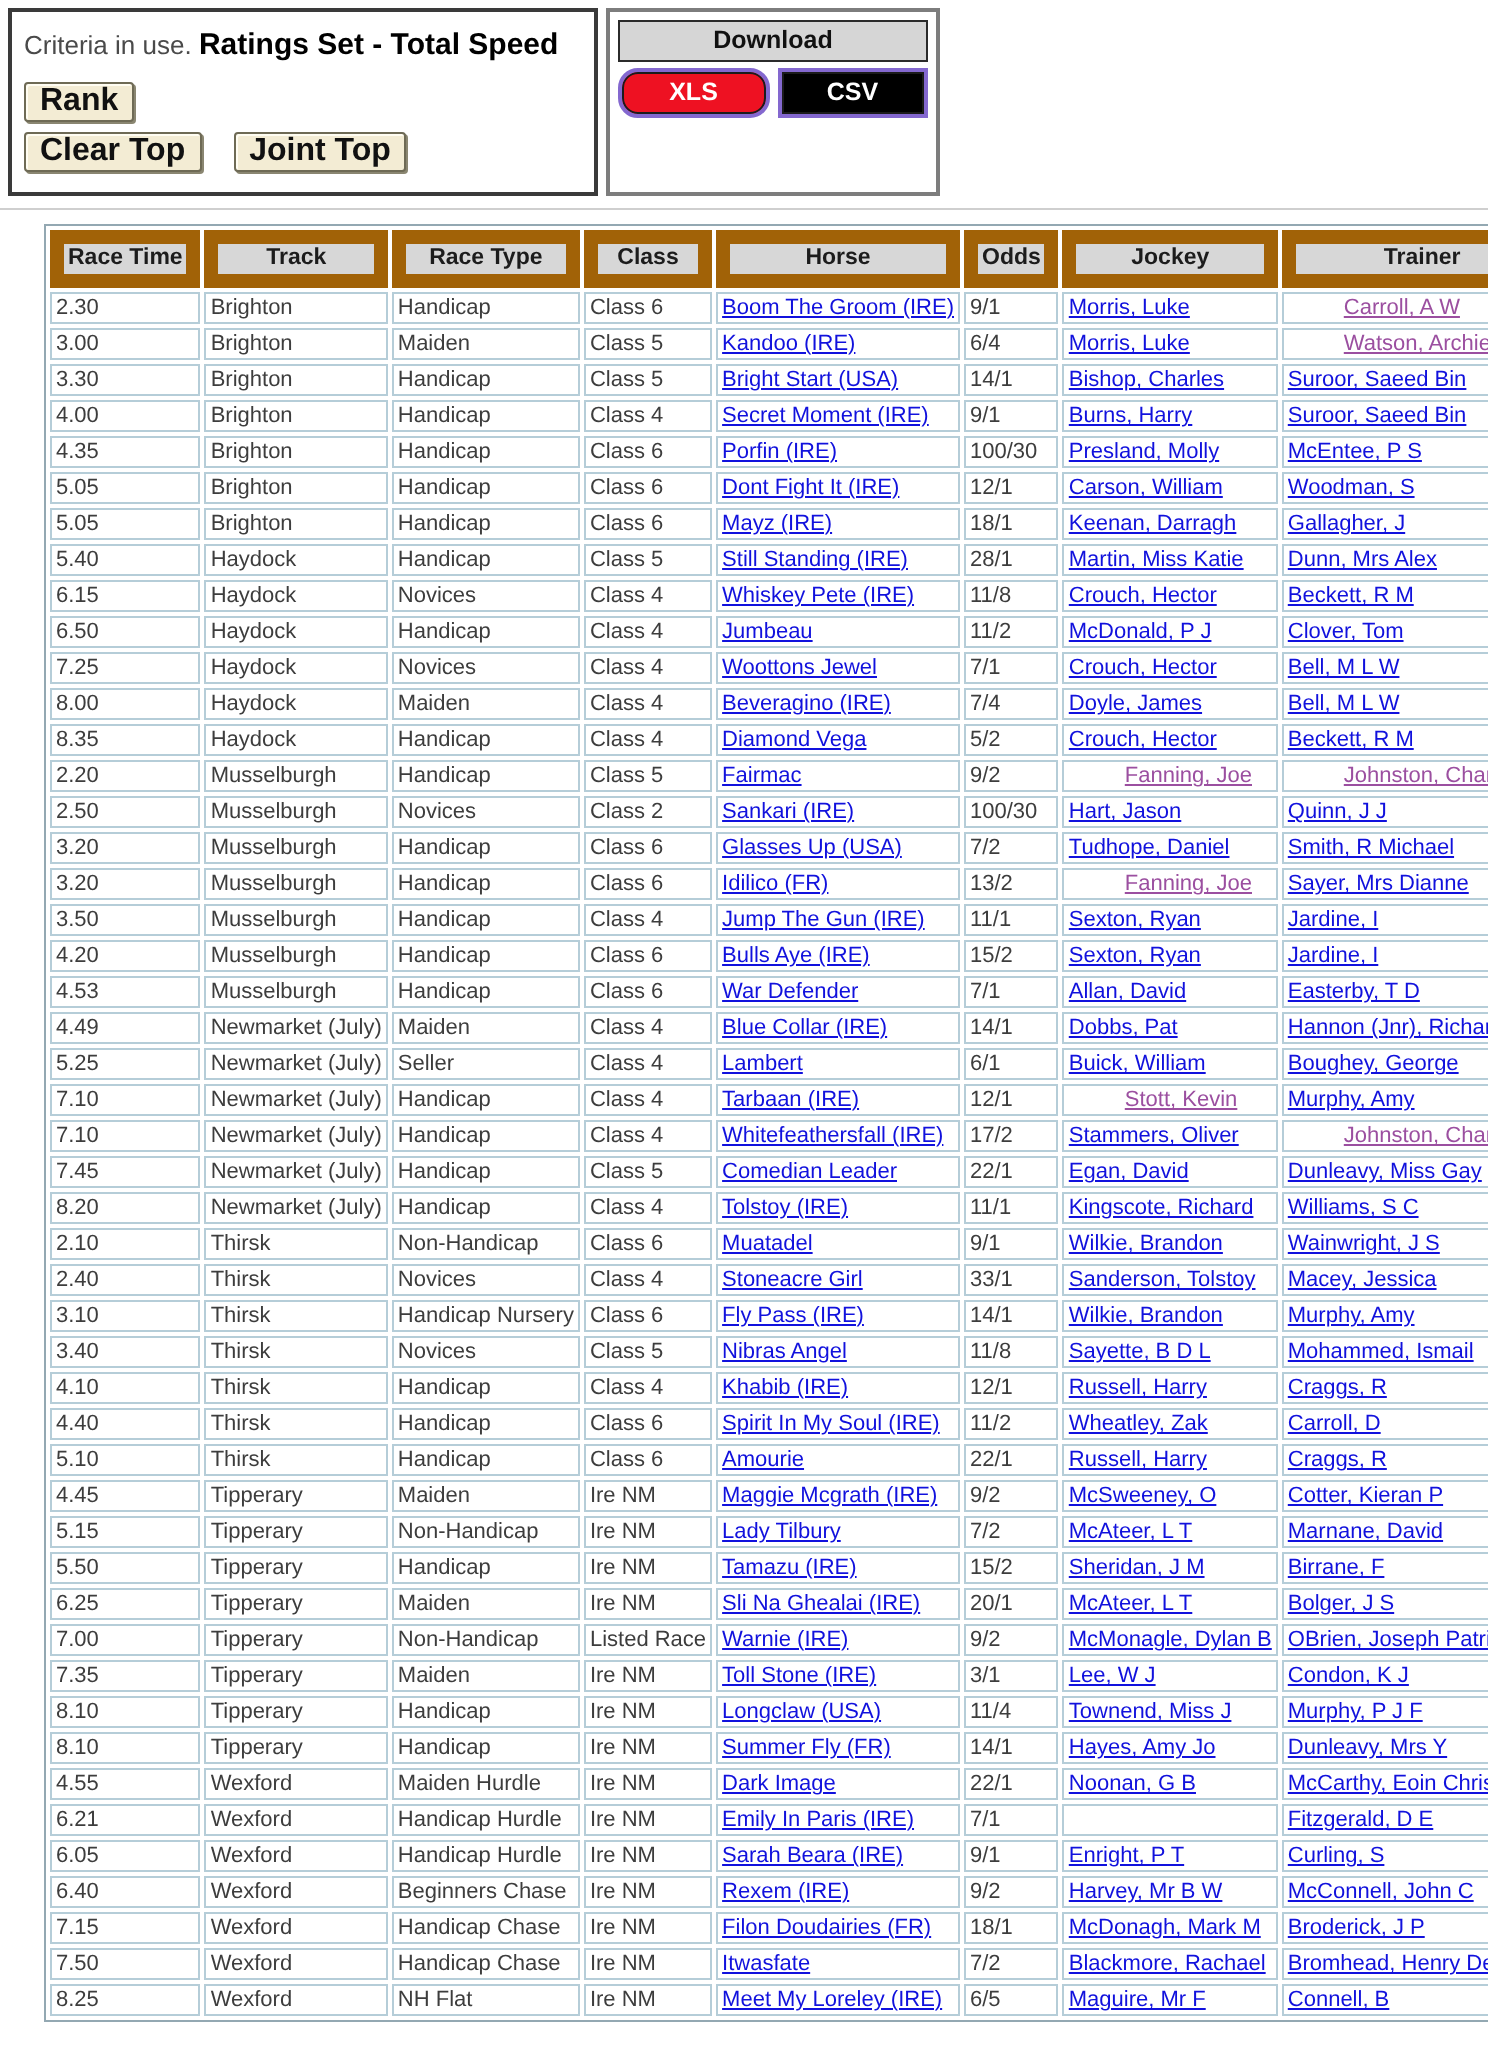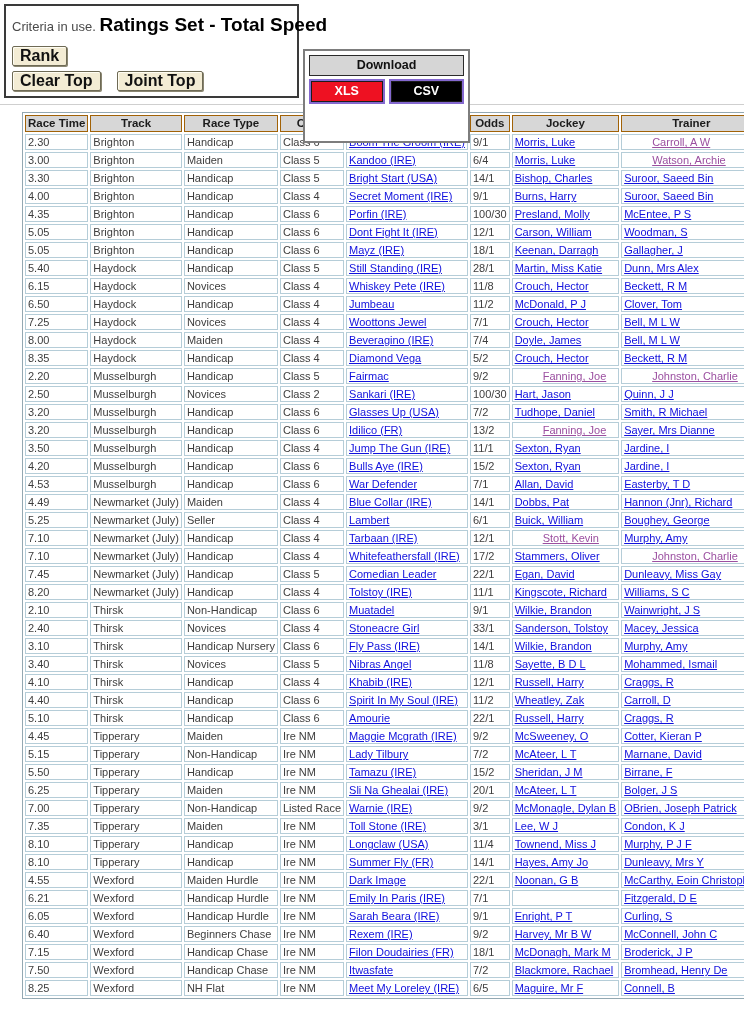--- a/index.html
+++ b/index.html
@@ -9,35 +9,34 @@
     -webkit-font-smoothing:antialiased;
   }
   
   .topbar{position:relative;height:100px;}
   .criteria-box{
     position:absolute;left:4px;top:4px;width:295px;height:94px;
     border:2px solid #3a3a3a;background:#fff;box-sizing:border-box;
     padding:8px 6px 0 6px;
   }
   .criteria-line{font-size:13px;color:#4a4a4a;white-space:nowrap;}
-  .criteria-line b{color:#000;font-size:19px;}
+  .criteria-line b{color:#000;font-size:15px;}
   .btn{
     display:inline-block;background:#f3ecd4;color:#111;
     border:1px solid #6e6a55;box-shadow:1px 1px 0 #8a8671, inset 1px 1px 0 #fffdf2;
     font-weight:bold;font-size:16px;padding:2px 7px 3px 7px;border-radius:2px;
     cursor:pointer;line-height:13px;
   }
   .btn-row1{margin-top:10px;}
   .btn-row2{margin-top:5px;}
   .btn + .btn{margin-left:16px;}
   .download-box{
     position:absolute;left:303px;top:4px;width:167px;height:94px;
     border:2px solid #7d7d7d;background:#fff;box-sizing:border-box;
     padding:4px;
-    margin-top:45px;
   }
   .dl-title{
     display:block;width:100%;box-sizing:border-box;
     background:#d6d6d6;border:1px solid #2b2b2b;
     font-weight:bold;font-size:12.5px;color:#111;text-align:center;
     padding:2px 0 3px 0;cursor:pointer;
   }
   .dl-row{display:flex;gap:4px;margin-top:3px;}
   .dl-btn{
     flex:1;border:2px solid #8468cf;box-shadow:inset 0 0 0 1px #1b1b1b;
@@ -45,21 +44,21 @@
     padding:3px 0 4px 0;cursor:pointer;
   }
   .rule{border-top:1px solid #cfcfcf;margin-top:4px;}
   
   .table-wrap{margin:7px 0 0 22px;}
   table.race{
     border-collapse:separate;border-spacing:2px;
     border:1px solid #93a8b2;background:#fff;table-layout:fixed;
   }
   table.race th{
-    background:#d7d7d7;border:1px solid #a16207;
+    background:#d7d7d7;border:7px solid #a16207;
     font-size:11.5px;font-weight:bold;color:#1c1c1c;text-align:center;
     height:15px;line-height:15px;padding:0 2px;white-space:nowrap;overflow:hidden;
   }
   table.race td{
     border:1px solid #b5cdd8;background:#fff;
     font-size:11px;color:#3d3d3d;text-align:left;
     height:14px;line-height:14px;padding:0 2px;white-space:nowrap;overflow:hidden;
   }
   table.race a{color:#1111dd;text-decoration:underline;cursor:pointer;}
   table.race a.visited{color:#9b4fa0;padding-left:28px;}
@@ -81,21 +80,21 @@
       <span class="btn">Rank</span>
     </div>
     <div class="btn-row2">
       <span class="btn">Clear Top</span><span class="btn">Joint Top</span>
     </div>
   </div>
 
   <div class="download-box">
     <span class="dl-title">Download</span>
     <div class="dl-row">
-      <span class="dl-btn" id="xls-btn" style="background: rgb(238, 17, 34);">XLS</span>
+      <span class="dl-btn" id="xls-btn" style="background: rgb(238, 17, 34); border-radius: 10px;">XLS</span>
       <span class="dl-btn" id="csv-btn" style="background: rgb(0, 0, 0);">CSV</span>
     </div>
   </div>
 </div>
 
 <div class="rule"></div>
 
 <div class="table-wrap">
   <table class="race">
     <colgroup>

